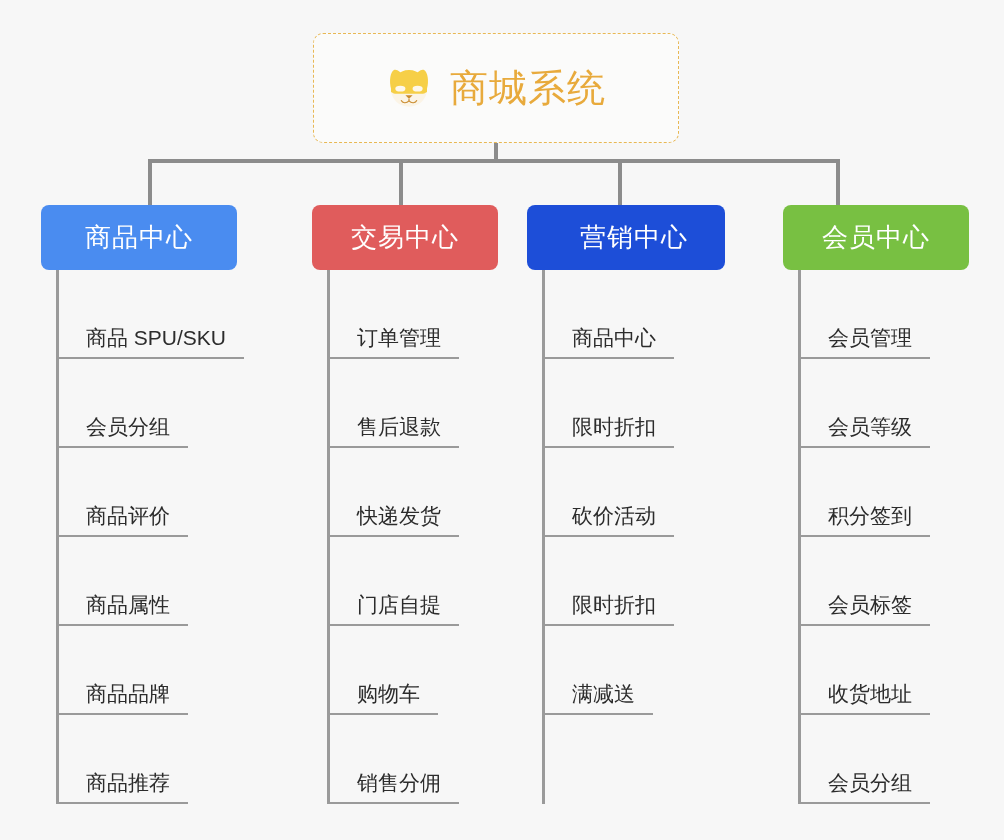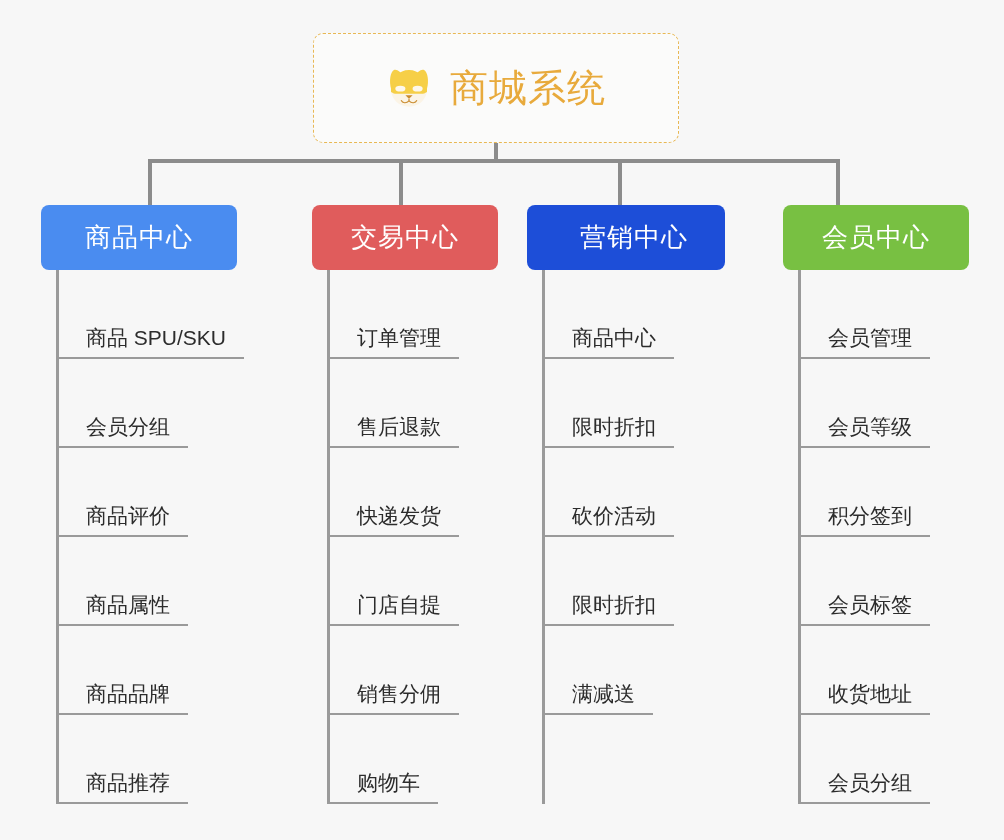--- a/index.html
+++ b/index.html
@@ -177,24 +177,24 @@
       <div class="leaf-item">
         <span class="leaf-text">售后退款</span>
       </div>
       <div class="leaf-item">
         <span class="leaf-text">快递发货</span>
       </div>
       <div class="leaf-item">
         <span class="leaf-text">门店自提</span>
       </div>
       <div class="leaf-item">
+        <span class="leaf-text">购物车</span>
+      </div>
+      <div class="leaf-item">
         <span class="leaf-text">销售分佣</span>
-      </div>
-      <div class="leaf-item">
-        <span class="leaf-text">购物车</span>
       </div>
     </div>
   </div>
 
   <div class="branch" style="left:527px; width:186px;">
     <div class="branch-header" style="background:#1d4ed8; width:198px;padding-left:16px;">
       <span>营销中心</span>
     </div>
     <div class="leaf-list">
       <div class="leaf-spine" style="height:534px;"></div>

